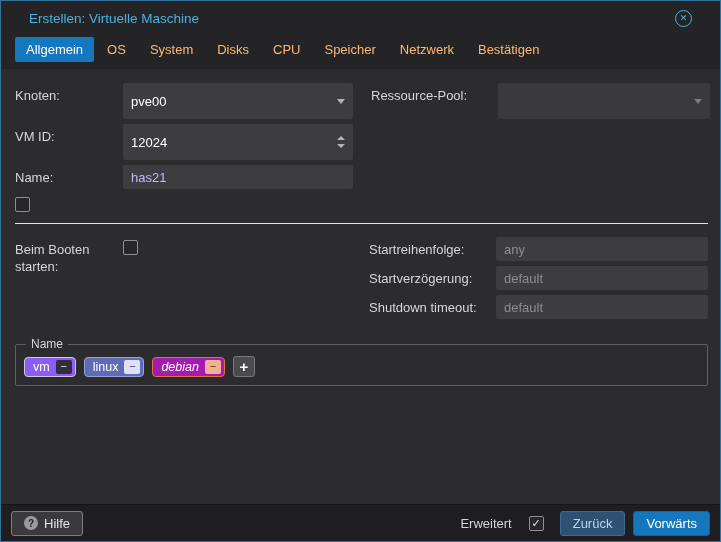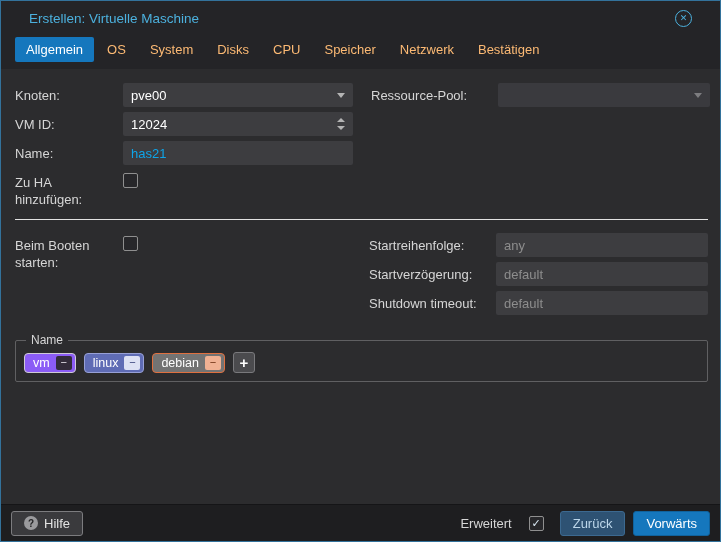--- a/index.html
+++ b/index.html
@@ -48,21 +48,21 @@
   }
   .tab.active { background:var(--accent,#1577bd); color:#ffffff; }
   
   .content { flex:1; padding:14px 12px 0 14px; background:var(--panel,#2c2c2e); }
   .row { display:flex; margin-bottom:5px; align-items:flex-start; }
   .cell-left  { display:flex; width:338px; align-items:flex-start; }
   .cell-left  > label { width:108px; padding-top:4px; line-height:17px; padding-right:6px; }
   .cell-right { display:flex; margin-left:18px; align-items:flex-start; }
   .cell-right > label { width:127px; padding-top:4px; line-height:17px; padding-right:6px; }
   .field {
-    height:24px; background:var(--field,#3d3d40);
+    height:36px; background:var(--field,#3d3d40);
     display:flex; align-items:center;
     color:#ffffff; border-radius:2px;
   }
   .combo { width:230px; padding:0 8px; cursor:pointer; }
   .combo .value { flex:1; font-size:13px; }
   .combo.right { width:212px; background:#3a3a3e; }
   .caret {
     width:0; height:0;
     border-left:4px solid transparent; border-right:4px solid transparent;
     border-top:5px solid #b4b4b4;
@@ -71,21 +71,21 @@
   .spin { width:230px; padding:0 4px 0 0; }
   .spin input {
     flex:1; height:22px; background:transparent; border:0; outline:none;
     color:#ffffff; padding:0 8px; font:13px "Liberation Sans", sans-serif;
   }
   .spinner { display:flex; flex-direction:column; gap:4px; padding:0 4px; cursor:pointer; }
   .spinner .up   { width:0;height:0;border-left:4px solid transparent;border-right:4px solid transparent;border-bottom:4px solid #b4b4b4; }
   .spinner .down { width:0;height:0;border-left:4px solid transparent;border-right:4px solid transparent;border-top:4px solid #b4b4b4; }
   input.text {
     width:230px; height:24px; background:var(--field,#3d3d40); border:0; outline:none;
-    color:#0ea5e9; padding:0 8px; font:13px "Liberation Sans", sans-serif; border-radius:2px;
+    color:#c4b5fd; padding:0 8px; font:13px "Liberation Sans", sans-serif; border-radius:2px;
   }
   input.text.right { width:212px; }
   input::placeholder { color:var(--placeholder,#8d8d8d); opacity:1; }
   .checkbox {
     width:15px; height:15px; margin-top:3px;
     border:1px solid #8f8f8f; border-radius:2px;
     background:#27272a;
     display:inline-flex; align-items:center; justify-content:center;
     font-size:11px; line-height:1; color:#dcebf7; cursor:pointer;
   }
@@ -204,21 +204,20 @@
 
     <div class="row">
       <div class="cell-left">
         <label>Name:</label>
         <input class="text" value="has21" style="">
       </div>
     </div>
 
     <div class="row" style="margin-bottom:0;">
       <div class="cell-left">
-        <label>Zu HA hinzufügen:</label>
         <span class="checkbox"></span>
       </div>
     </div>
 
     <hr class="sep">
 
     <div class="row">
       <div class="cell-left">
         <label>Beim Booten starten:</label>
         <span class="checkbox"></span>
@@ -243,21 +242,21 @@
       <legend>Name</legend>
       <div class="tags-row">
         <span class="tag" style="background: #8b5cf6; border-color: rgb(207, 201, 214); color: rgb(255, 255, 255);">
             <span>vm</span>
             <span class="tag-remove" style="background: rgb(51, 44, 59); color: rgb(233, 229, 238);">−</span>
           </span>
           <span class="tag" style="background: rgb(95, 108, 181); border-color: rgb(151, 160, 214); color: rgb(255, 255, 255);">
             <span>linux</span>
             <span class="tag-remove" style="background: rgb(221, 225, 244); color: rgb(57, 67, 124);">−</span>
           </span>
-          <span class="tag" style="background: #737373; border-color: rgb(224, 112, 63); color: rgb(255, 255, 255);">
+          <span class="tag" style="background: #a21caf; border-color: rgb(224, 112, 63); color: rgb(255, 255, 255); font-style: italic;">
             <span>debian</span>
             <span class="tag-remove" style="background: rgb(240, 177, 147); color: rgb(107, 45, 16);">−</span>
           </span>
           <span class="add-tag">+</span>
       </div>
     </fieldset>
 
   </div>
 
   <div class="footer">

